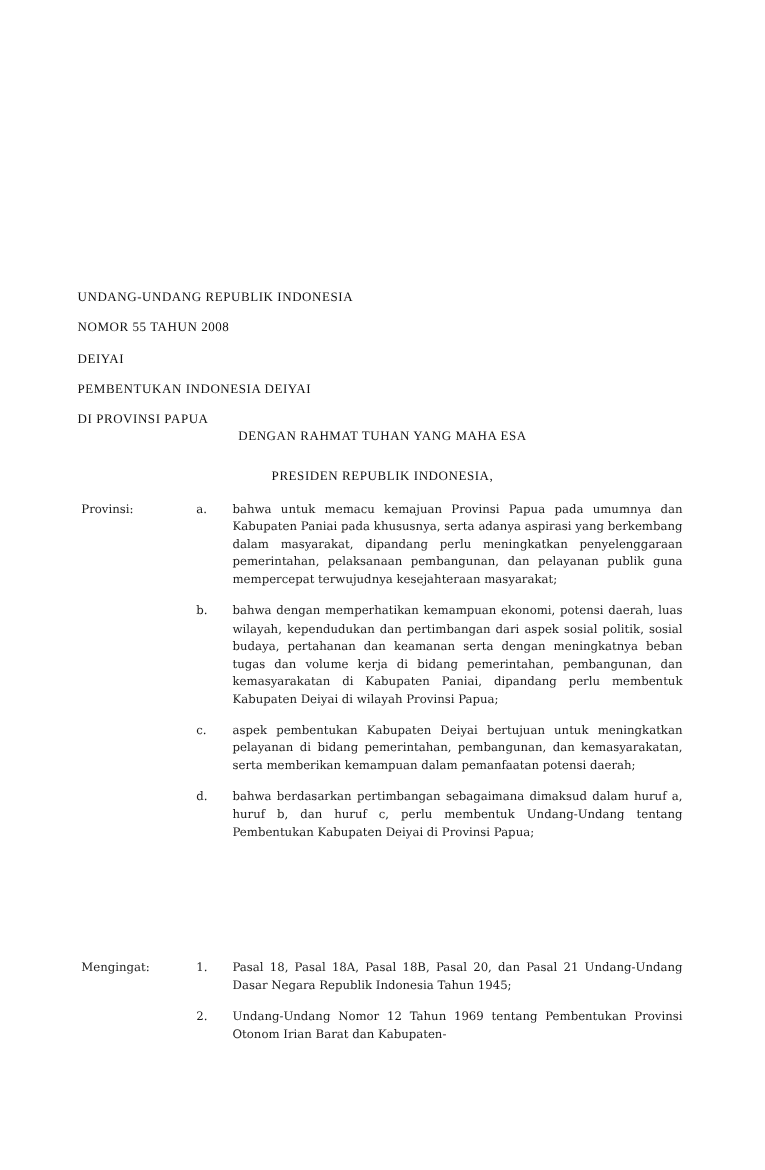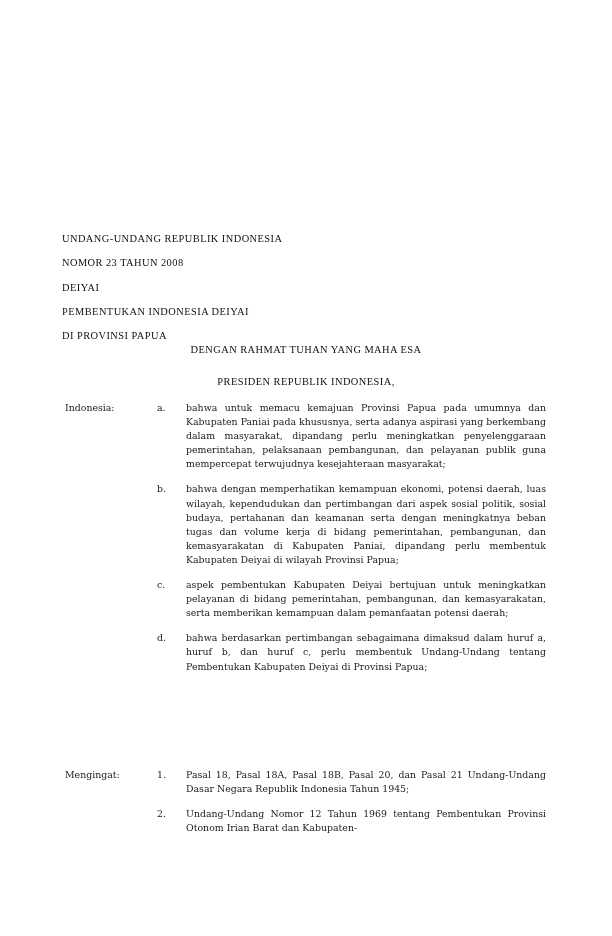--- a/index.html
+++ b/index.html
@@ -132,35 +132,35 @@
     margin-top: 37px;
   }
 </style>
 </head>
 <body>
 
 <div class="page">
 
   <div class="title-block">
     <div class="title-line">UNDANG-UNDANG REPUBLIK INDONESIA</div>
-    <div class="title-line">NOMOR 23 TAHUN 2008</div>
+    <div class="title-line">NOMOR 55 TAHUN 2008</div>
     <div class="title-line">DEIYAI</div>
     <div class="title-line">PEMBENTUKAN INDONESIA DEIYAI</div>
     <div class="title-line">DI PROVINSI PAPUA</div>
   </div>
 
   <div class="enact-block">
     <div class="enact-line">DENGAN RAHMAT TUHAN YANG MAHA ESA</div>
     <div class="enact-line">PRESIDEN REPUBLIK INDONESIA,</div>
   </div>
 
   <div class="section menimbang">
 
     <div class="clause-row">
-      <span class="section-label">Indonesia:</span>
+      <span class="section-label">Provinsi:</span>
       <span class="clause-marker">a.</span>
       <span class="clause-text">bahwa untuk memacu kemajuan Provinsi Papua pada umumnya dan Kabupaten Paniai pada khususnya, serta adanya aspirasi yang berkembang dalam masyarakat, dipandang perlu meningkatkan penyelenggaraan pemerintahan, pelaksanaan pembangunan, dan pelayanan publik guna mempercepat terwujudnya kesejahteraan masyarakat;</span>
       <div class="row-spacer">bahwa untuk memacu kemajuan Provinsi Papua pada umumnya dan Kabupaten Paniai pada khususnya, serta adanya aspirasi yang berkembang dalam masyarakat, dipandang perlu meningkatkan penyelenggaraan pemerintahan, pelaksanaan pembangunan, dan pelayanan publik guna mempercepat terwujudnya kesejahteraan masyarakat;</div>
     </div>
 
     <div class="clause-row">
       <span class="clause-marker">b.</span>
       <span class="clause-text">bahwa dengan memperhatikan kemampuan ekonomi, potensi daerah, luas wilayah, kependudukan dan pertimbangan dari aspek sosial politik, sosial budaya, pertahanan dan keamanan serta dengan meningkatnya beban tugas dan volume kerja di bidang pemerintahan, pembangunan, dan kemasyarakatan di Kabupaten Paniai, dipandang perlu membentuk Kabupaten Deiyai di wilayah Provinsi Papua;</span>
       <div class="row-spacer">bahwa dengan memperhatikan kemampuan ekonomi, potensi daerah, luas wilayah, kependudukan dan pertimbangan dari aspek sosial politik, sosial budaya, pertahanan dan keamanan serta dengan meningkatnya beban tugas dan volume kerja di bidang pemerintahan, pembangunan, dan kemasyarakatan di Kabupaten Paniai, dipandang perlu membentuk Kabupaten Deiyai di wilayah Provinsi Papua;</div>
     </div>

